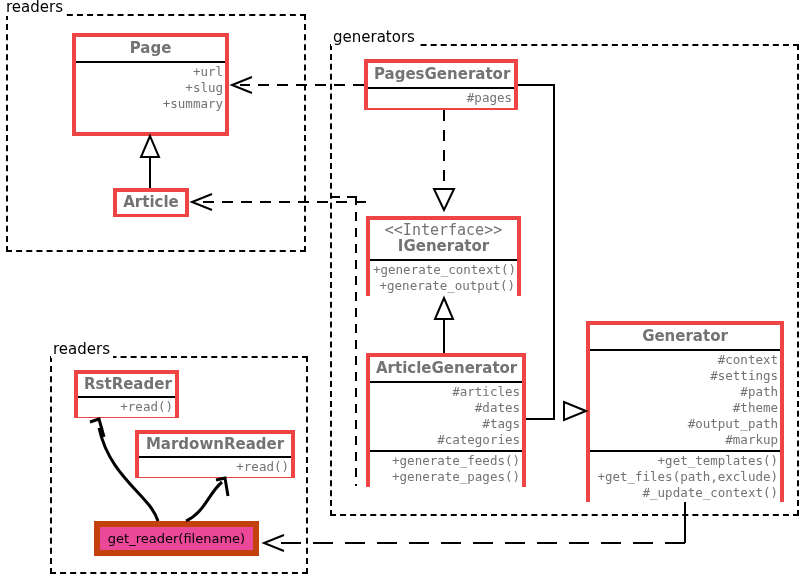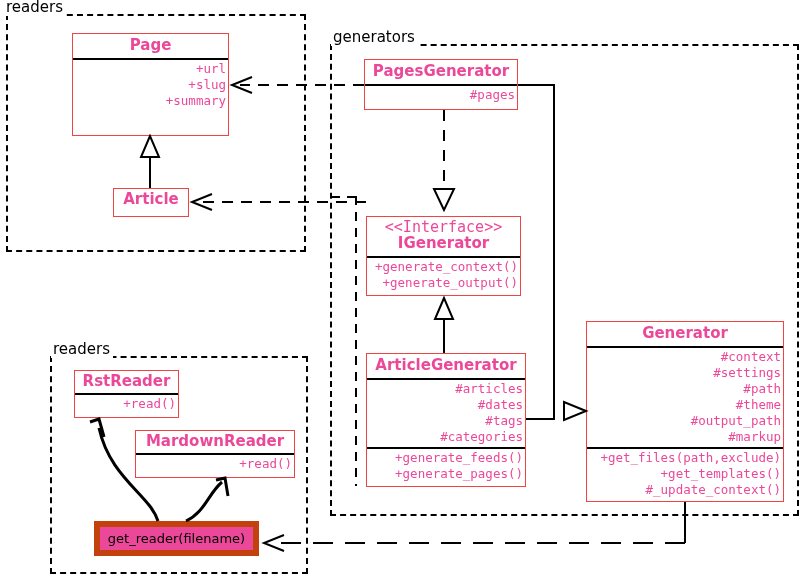--- a/index.html
+++ b/index.html
@@ -33,25 +33,25 @@
     background: #ffffff;
     padding: 0 3px 0 2px;
     line-height: 17px;
     white-space: nowrap;
   }
 
   
   .cls {
     position: absolute;
     box-sizing: border-box;
-    border: 1px solid #ef4444;
+    border: 4px solid #ef4444;
     background: #ffffff;
     font-family: "DejaVu Sans Mono", monospace;
     font-size: 12.5px;
-    color: #ec4899;
+    color: #737373;
   }
   .cls-title {
     box-sizing: border-box;
     text-align: center;
     font-family: "DejaVu Sans", sans-serif;
     font-weight: bold;
     font-size: 15px;
     padding: 3px 6px 4px 6px;
     line-height: 17px;
     background: #ffffff;
@@ -162,22 +162,22 @@
     <div class="cls-title">Generator</div>
     <div class="cls-sec">
       <div>#context</div>
       <div>#settings</div>
       <div>#path</div>
       <div>#theme</div>
       <div>#output_path</div>
       <div>#markup</div>
     </div>
     <div class="cls-sec">
+      <div>+get_templates()</div>
       <div>+get_files(path,exclude)</div>
-      <div>+get_templates()</div>
       <div>#_update_context()</div>
     </div>
   </div>
 
   <div class="cls" style="left:74px; top:370px; width:105px; height:48px;">
     <div class="cls-title" style="padding:2px 6px 3px 6px;">RstReader</div>
     <div class="cls-sec">
       <div>+read()</div>
     </div>
   </div>

